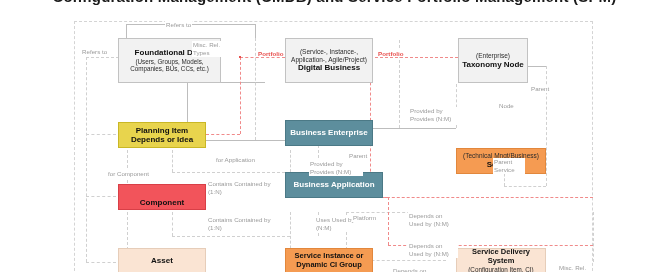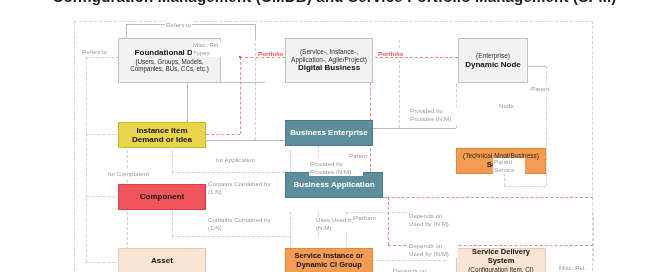--- a/index.html
+++ b/index.html
@@ -117,37 +117,37 @@
     <div class="subs">(Users, Groups, Models, Companies, BUs, CCs, etc.)</div>
   </div>
 
   <div class="box b-grey" style="left:285px;top:38px;width:88px;height:45px;">
     <div class="sub">(Service-, Instance-, Application-, Agile/Project)</div>
     <div class="main">Digital Business</div>
   </div>
 
   <div class="box b-grey" style="left:458px;top:38px;width:70px;height:45px;">
     <div class="sub">(Enterprise)</div>
-    <div class="main">Dynamic Node</div>
+    <div class="main">Taxonomy Node</div>
   </div>
 
   <div class="box b-yellow" style="left:118px;top:122px;width:88px;height:26px;">
-    <div class="main">Instance Item Demand or Idea</div>
+    <div class="main">Planning Item Depends or Idea</div>
   </div>
 
   <div class="box b-teal" style="left:285px;top:120px;width:88px;height:26px;">
     <div class="main">Business Enterprise</div>
   </div>
 
   <div class="box b-orange" style="left:456px;top:120px;width:90px;height:26px;margin-top:28px;">
     <div class="sub">(Technical Mngt/Business)</div>
     <div class="main">Service</div>
   </div>
 
-  <div class="box b-red" style="left:118px;top:184px;width:88px;height:26px;">
+  <div class="box b-red" style="left:118px;top:184px;width:88px;height:26px;justify-content:flex-end;">
     <div class="main">Component</div>
   </div>
 
   <div class="box b-teal" style="left:285px;top:172px;width:98px;height:26px;">
     <div class="main">Business Application</div>
   </div>
 
 
   <div class="box b-peach" style="left:118px;top:248px;width:88px;height:26px;">
     <div class="main">Asset</div>

